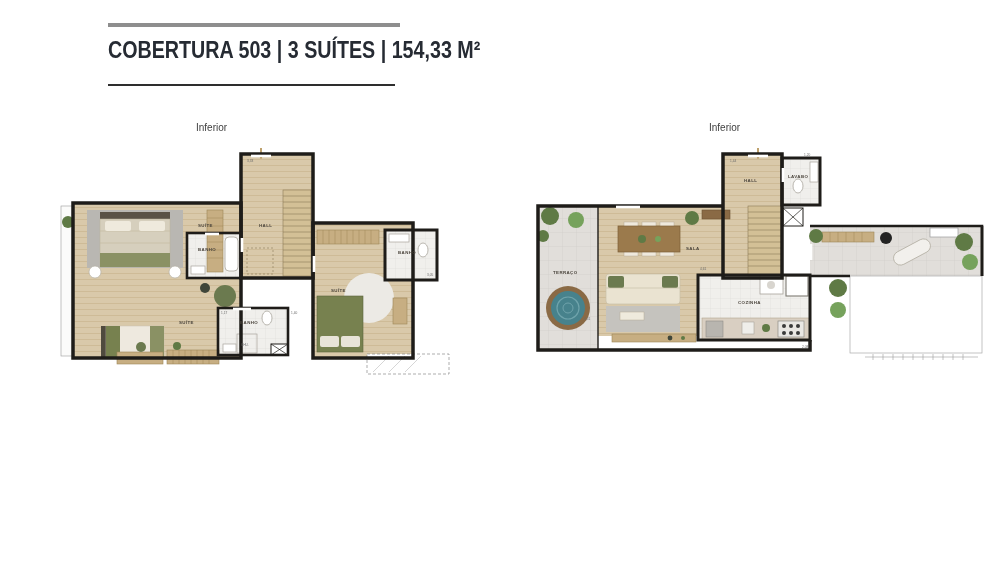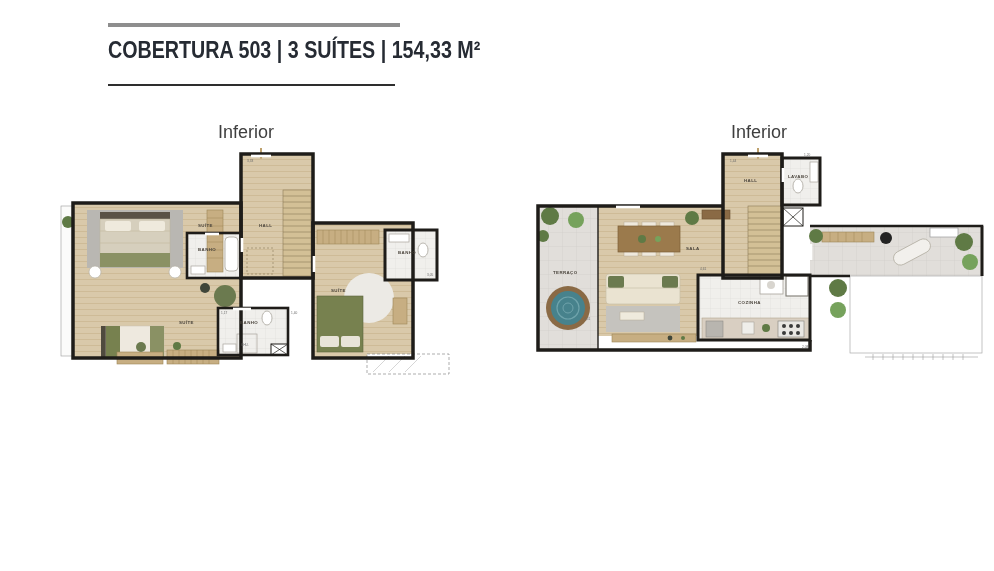--- a/index.html
+++ b/index.html
@@ -5,21 +5,21 @@
   html,body{margin:0;padding:0;background:#ffffff;}
   body{font-family:"Liberation Sans", sans-serif;}
   .page{position:relative;width:994px;height:408px;background:#ffffff;overflow:hidden;}
   .abs{position:absolute;}
 
   
   .top-rule{left:108px;top:23px;width:292px;height:4px;background:#8e8e8e;}
   .page-title{left:108px;top:36px;font-size:24px;font-weight:800;color:#262b33;
     letter-spacing:0px;white-space:nowrap;transform:scaleX(.82);transform-origin:left center;}
   .title-rule{left:108px;top:84px;width:287px;height:2px;background:#2e2e2e;}
-  .plan-label{top:122px;width:100px;text-align:center;font-size:18px;color:#3f3f3f;}
+  .plan-label{top:122px;width:100px;text-align:left;font-size:10px;color:#3f3f3f;}
 
   
   .notes{left:40px;top:406px;width:258px;color:#787878;font-size:6.8px;line-height:9.6px;}
   .notes .nt{font-weight:bold;color:#5a5a5a;font-size:7.2px;margin-bottom:1px;}
 
   
   .scalebar{left:185px;top:529px;width:160px;height:18px;font-size:4.2px;color:#8a8a8a;}
   .scalebar .tick{position:absolute;top:0;}
   .scalebar .seg{position:absolute;top:7px;height:3px;}
   .scalebar .caption{position:absolute;top:12px;left:0;width:100%;text-align:center;font-size:4.6px;color:#8a8a8a;}

